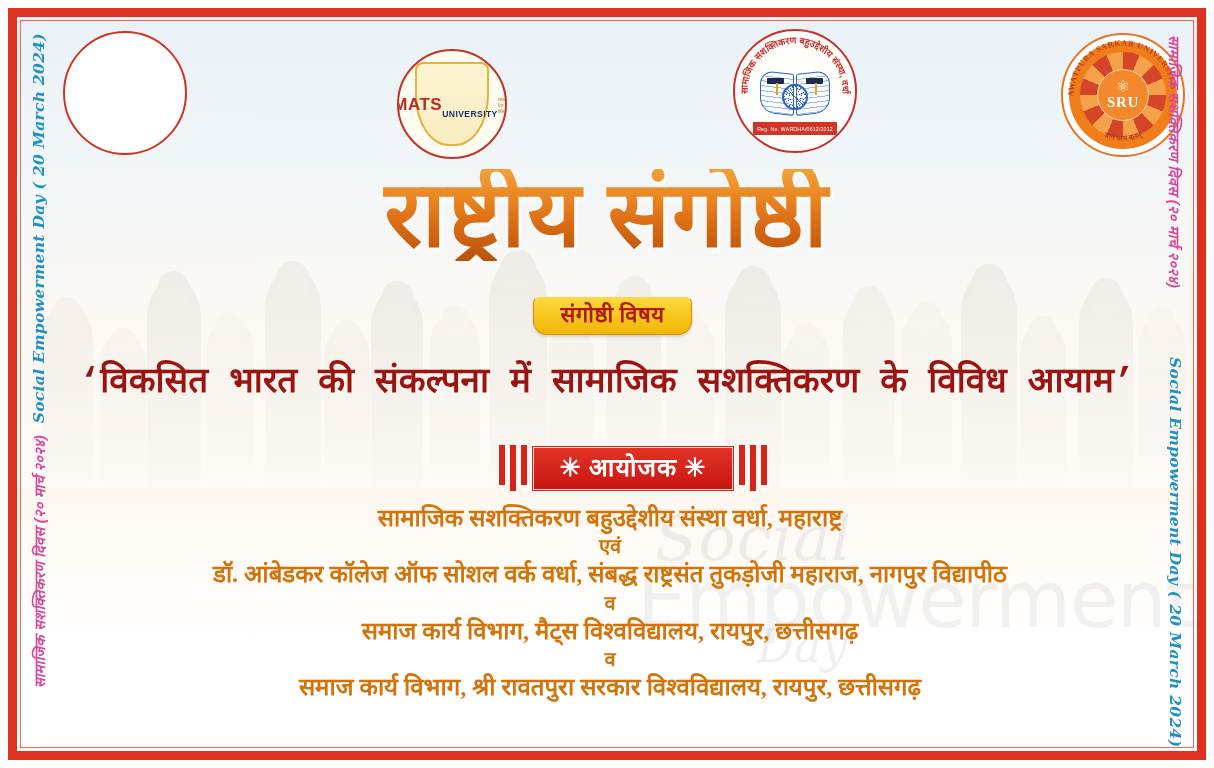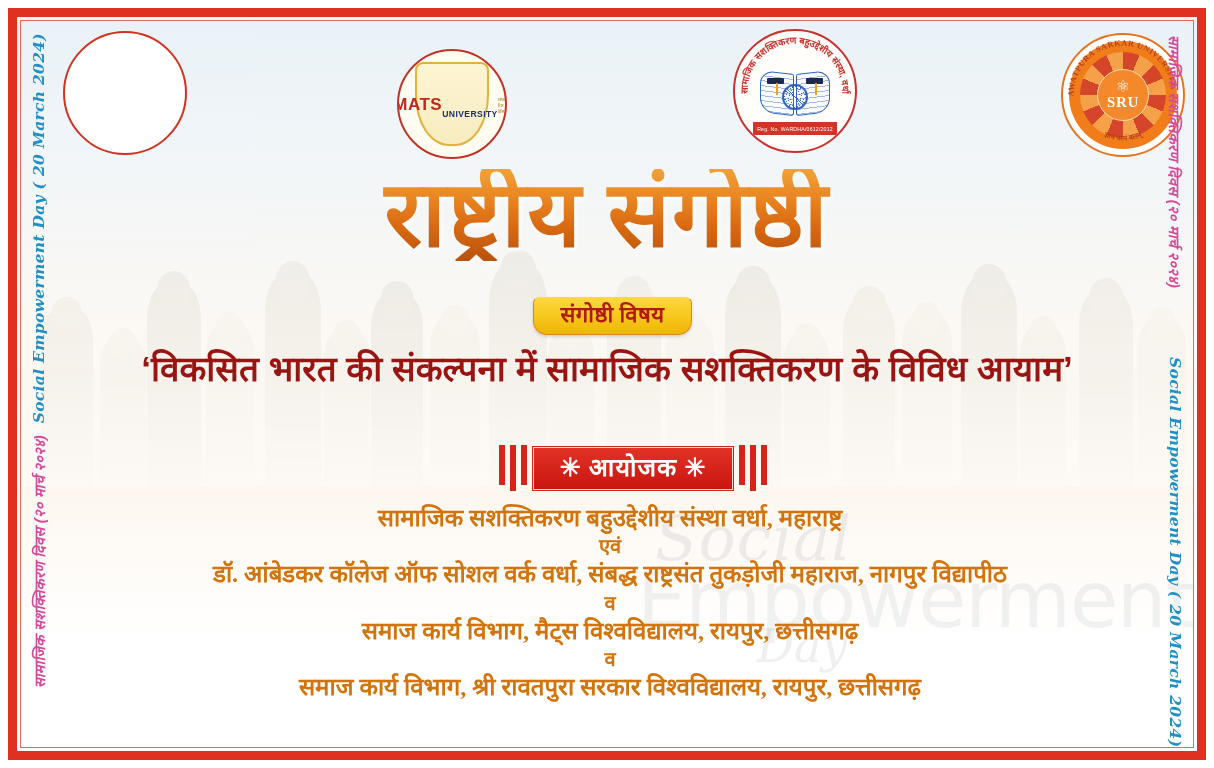--- a/index.html
+++ b/index.html
@@ -333,23 +333,23 @@
     font-family: "Liberation Serif", serif;
     font-weight: bold;
     font-size: 22px;
     color: #b01b0f;
     letter-spacing: .5px;
     line-height: 1.1;
   }
 
   
   .theme {
-    position: absolute; left: 24px; right: 24px; top: 332px;
+    position: absolute; left: 24px; right: 24px; top: 346px;
     text-align: center;
-    font-family: Liberation Sans, sans-serif;
+    font-family: Liberation Mono, monospace;
     font-weight: bold;
     font-size: 35px;
     line-height: 1.15;
     color: #9a1411;
     text-shadow: 1px 1px 0 rgba(255,255,255,.65);
     letter-spacing: 0px;
     z-index: 3;
   }
 
   

